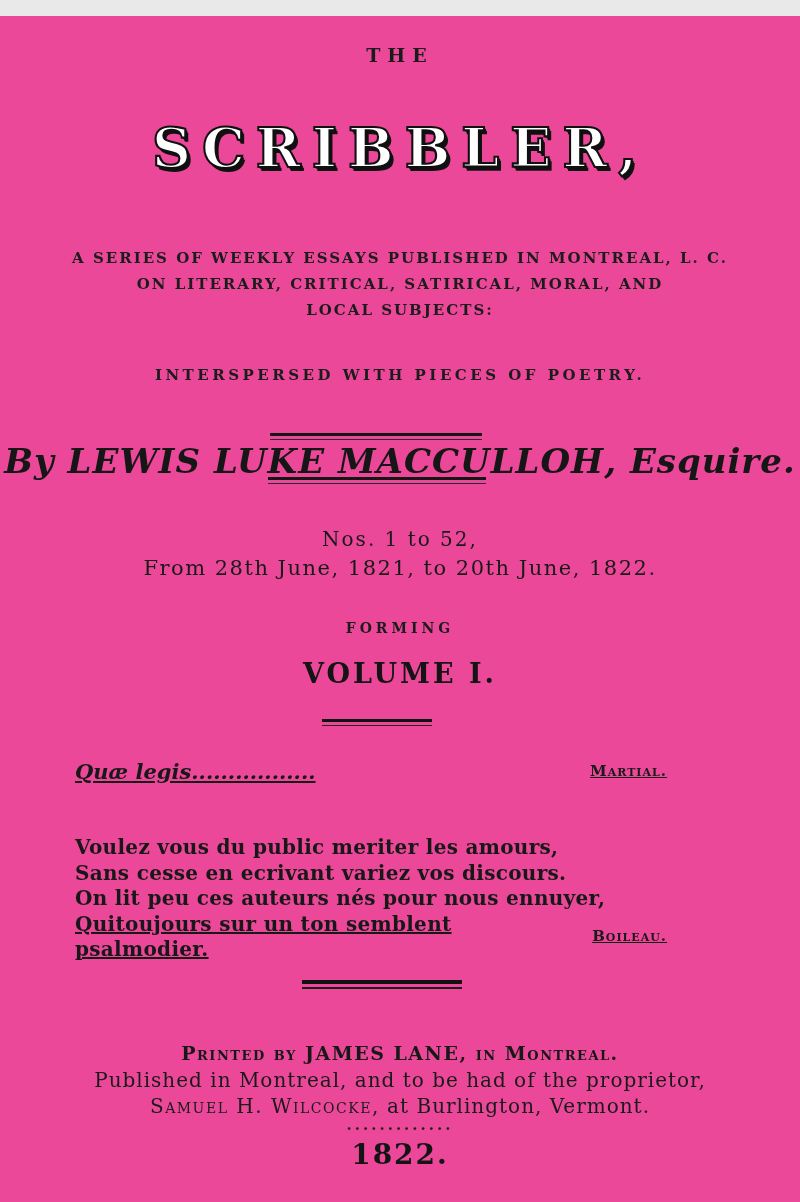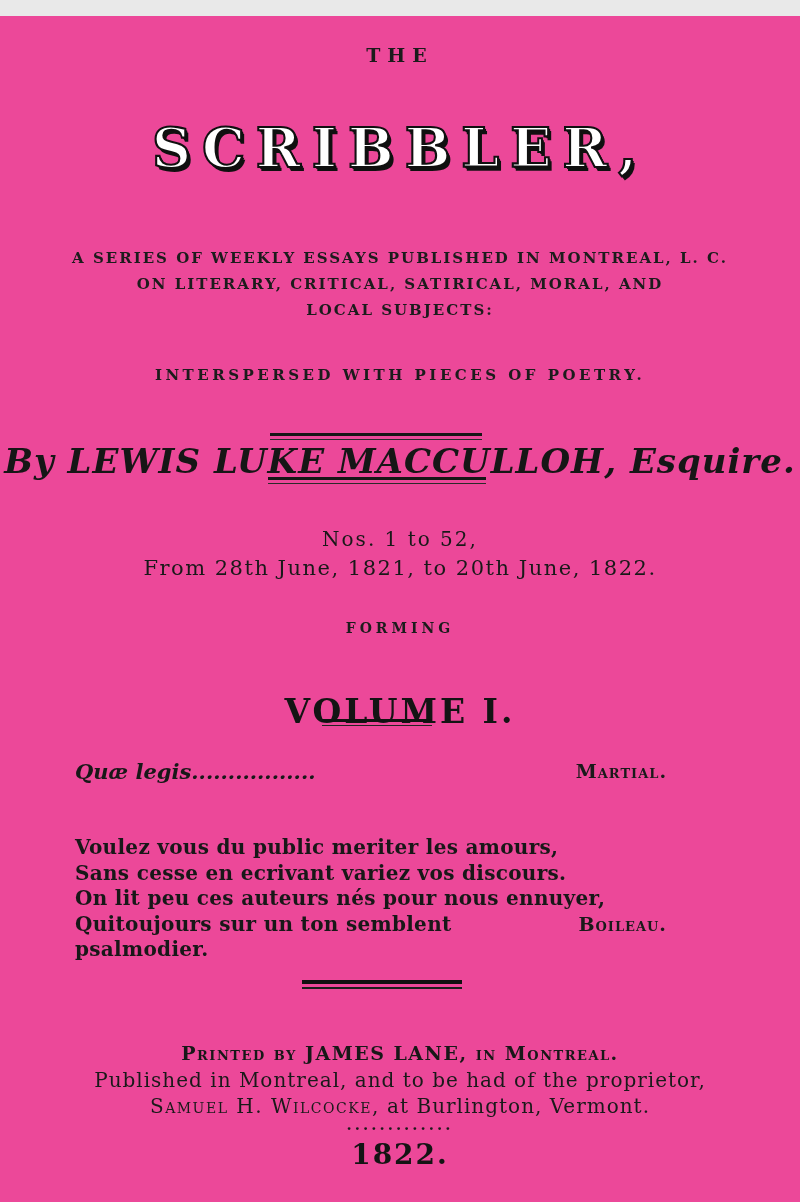--- a/index.html
+++ b/index.html
@@ -40,30 +40,30 @@
   .rule-a{left:270px;width:212px;top:417px;border-top:3px solid #161616;border-bottom:1px solid #2a2a2a;height:3px;}
   .rule-b{left:268px;width:218px;top:461px;border-top:3px solid #161616;border-bottom:1px solid #2a2a2a;height:3px;}
   .byline{
     top:425px;
     font-style:italic;font-weight:bold;
     font-size:34px;letter-spacing:1px;color:#161616;
   }
   .nos-line{top:511px;font-size:20px;letter-spacing:2px;color:#191919;}
   .date-line{top:540px;font-size:21px;letter-spacing:1.5px;color:#191919;}
   .forming{top:604px;font-size:14px;font-weight:bold;letter-spacing:4px;color:#1c1c1c;}
-  .volume{top:676px;font-size:33px;font-weight:bold;letter-spacing:3px;color:#141414;text-align:center;}
+  .volume{top:642px;font-size:27px;font-weight:bold;letter-spacing:3px;color:#141414;text-align:center;}
   .rule-c{left:322px;width:110px;top:703px;border-top:3px solid #111;border-bottom:1px solid #222;height:3px;}
 
   .epigraph{position:absolute;left:75px;width:592px;text-align:left;}
   .latin{top:742px;font-style:italic;font-weight:bold;font-size:21px;line-height:27px;color:#181818;}
   .french{top:819px;font-size:20px;font-weight:bold;line-height:25.5px;color:#181818;letter-spacing:0.3px;}
-  .quote-flex{display:flex;justify-content:space-between;align-items:flex-start;}
+  .quote-flex{display:flex;justify-content:space-between;align-items:center;text-decoration:underline;}
   .attribution{
     font-style:normal;font-variant:small-caps;font-weight:bold;
-    font-size:19px;letter-spacing:1px;color:#1a1a1a;
+    font-size:15px;letter-spacing:1px;color:#1a1a1a;
   }
 
   .rule-d{left:302px;width:160px;top:964px;border-top:4px solid #111;border-bottom:2px solid #1c1c1c;height:3px;}
 
   .imprint1{top:1026px;font-variant:small-caps;font-weight:600;font-size:19px;letter-spacing:1.5px;color:#181818;}
   .imprint2{top:1052px;font-size:20px;letter-spacing:1px;color:#1a1a1a;}
   .imprint3{top:1078px;font-size:20px;letter-spacing:1px;color:#1a1a1a;}
   .sc{font-variant:small-caps;font-weight:400;letter-spacing:1.5px;}
   .dots{top:1100px;font-size:15px;font-weight:bold;letter-spacing:3px;color:#1a1a1a;}
   .year{top:1122px;font-size:28px;font-weight:bold;letter-spacing:2px;color:#141414;}

